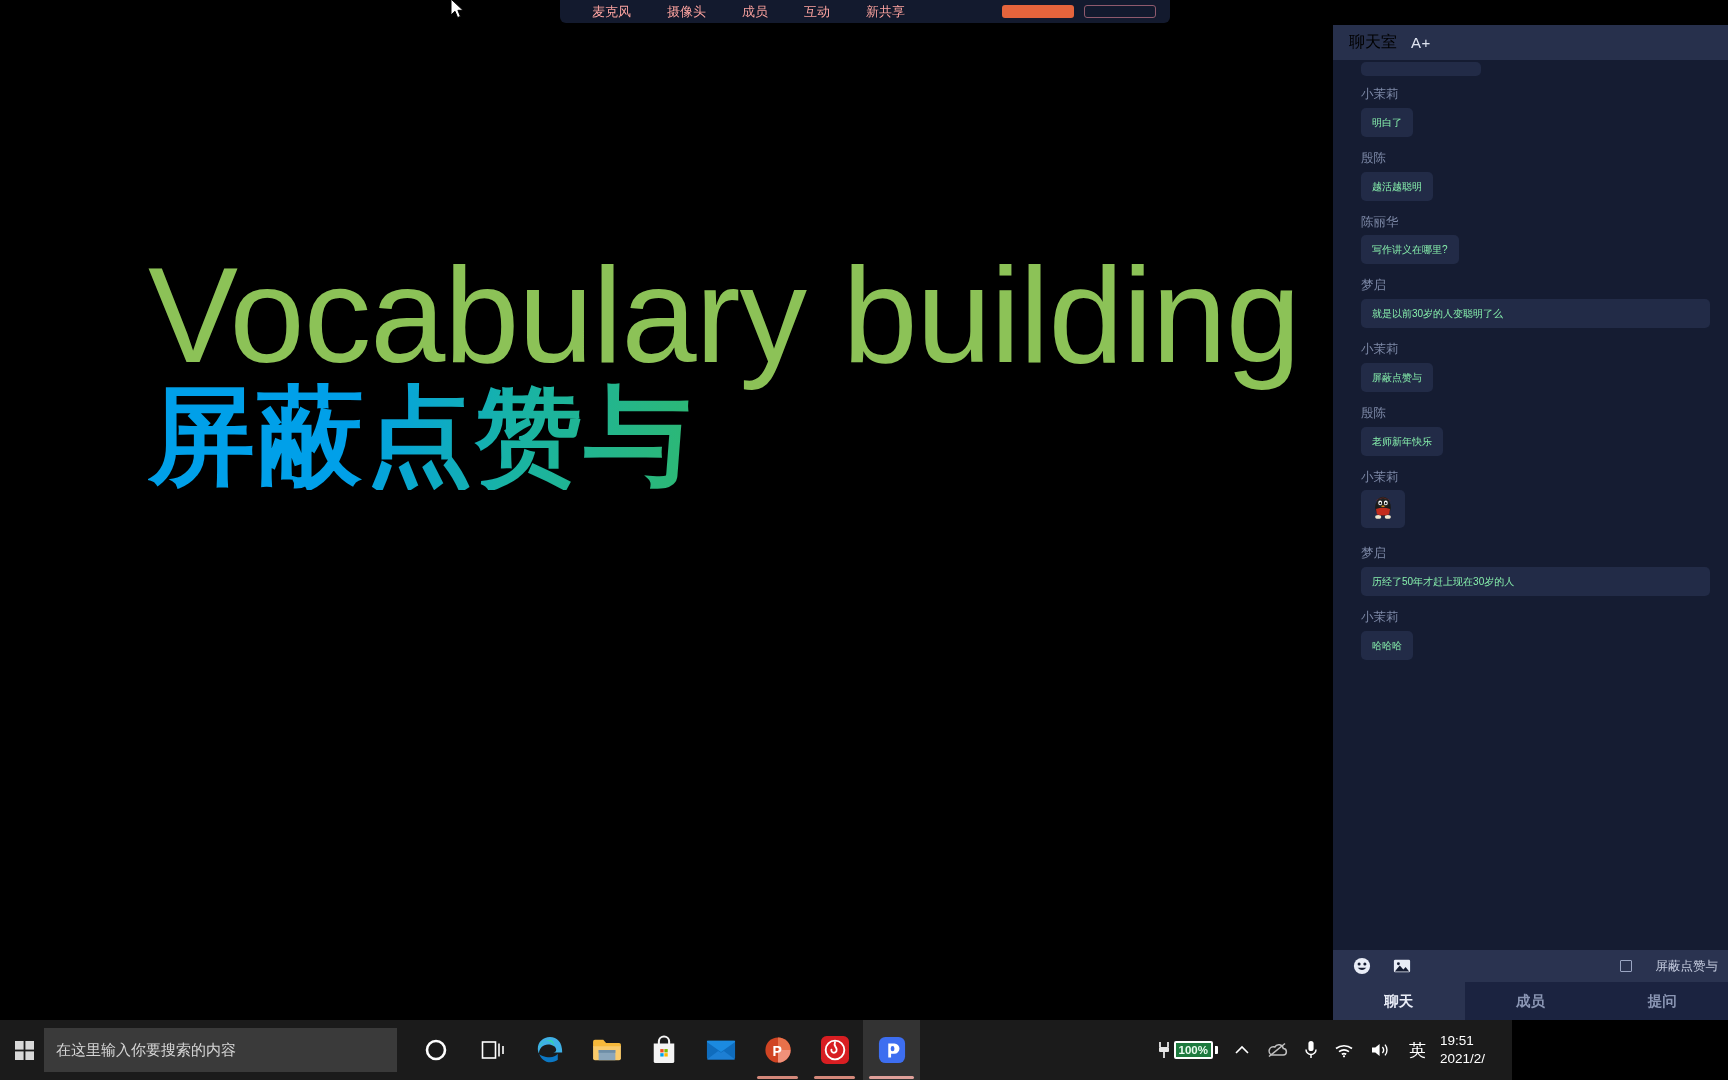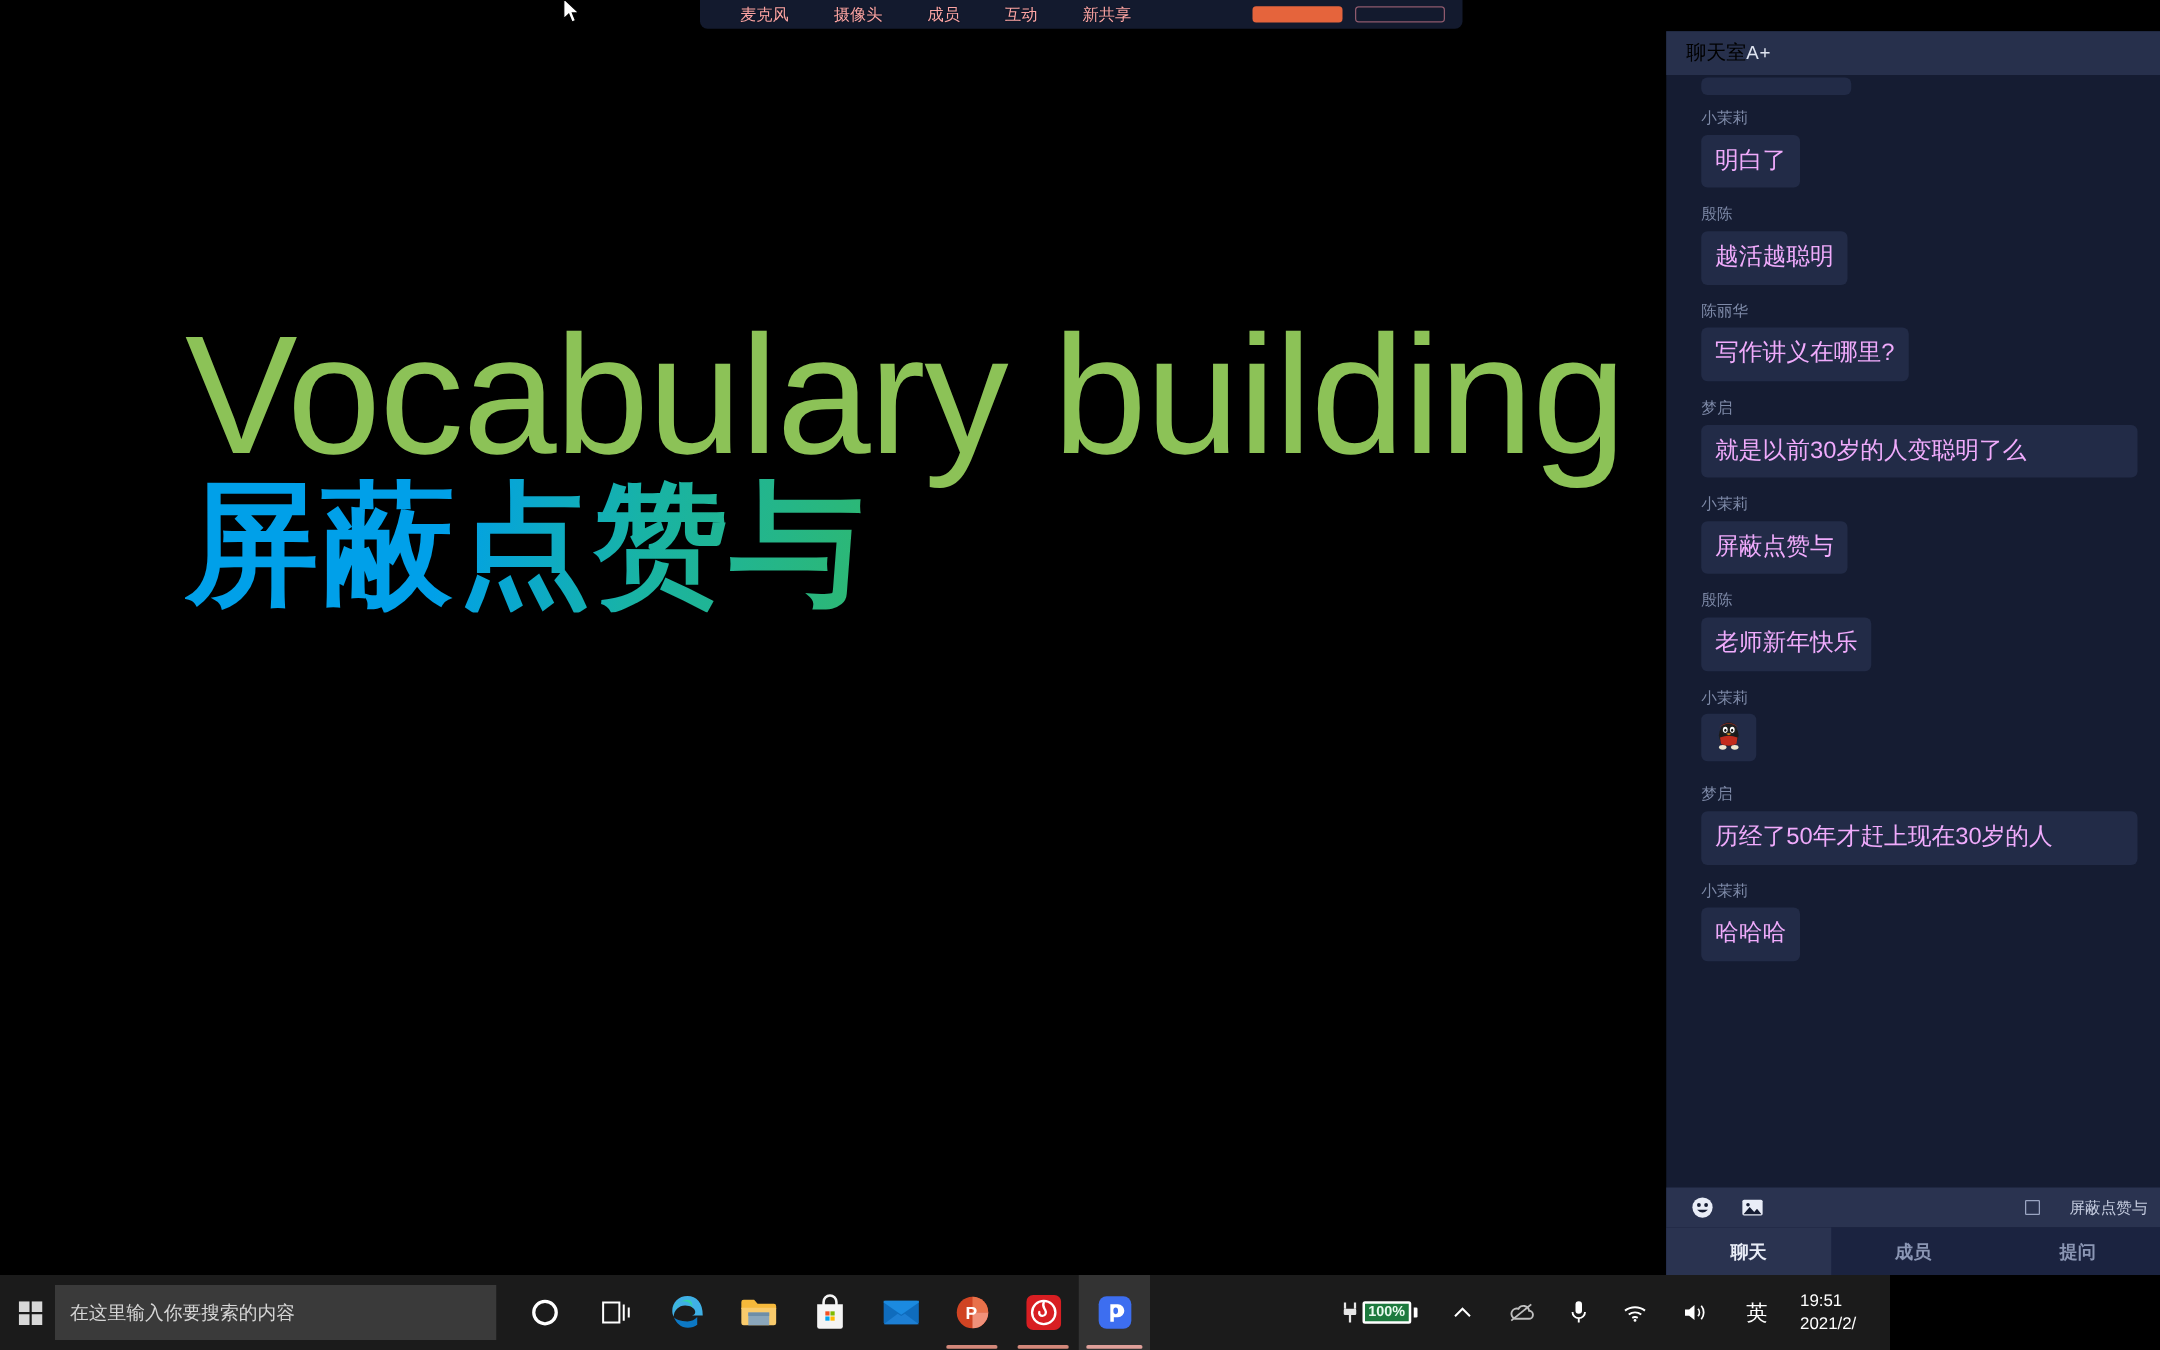--- a/index.html
+++ b/index.html
@@ -57,41 +57,41 @@
   
   .chat {
     position:absolute; left:1333px; top:25px;
     width:395px; height:995px;
     background:#151c32;
     display:flex; flex-direction:column;
     z-index:30;
   }
   .chat-header {
     height:35px; background:#27304c;
-    display:flex; align-items:center; padding:0 16px 0 16px; gap:0; flex:0 0 auto;
+    display:flex; align-items:center; padding:0 16px 0 16px; gap:14px; flex:0 0 auto;
   }
   .chat-header-size { color:#dfe4f0; font-size:15px; letter-spacing:.5px; }
 
   .chat-scroll {
     flex:1 1 auto; position:relative; overflow:hidden;
     padding:2px 18px 8px 16px;
   }
   .clipped-top {
     height:14px; width:120px; margin-left:12px;
     background:#222b47; border-radius:5px; margin-bottom:12px;
   }
   .msg { margin-bottom:15px; }
   .msg-author {
     color:#7e8aa8; font-size:12.5px; margin:0 0 6px 12px; line-height:1.1;
   }
   .msg-bubble {
     display:inline-block; max-width:100%;
     background:#222b47; border-radius:5px;
     padding:7px 11px;
-    color:#f0abfc; font-size:19px; line-height:1.5;
+    color:#86efac; font-size:10px; line-height:1.5;
     margin-left:12px; word-break:break-word;
   }
   .msg-bubble.wide { display:block; }
   .msg-bubble.sticker { padding:5px 8px; }
   .sticker-img { width:28px; height:28px; display:block; }
 
   .chat-tools {
     flex:0 0 auto; height:32px; background:#2a3350;
     display:flex; align-items:center; padding:0 10px 0 20px; gap:22px;
   }
@@ -151,21 +151,21 @@
   }
   .tb-ic.running::after {
     content:""; position:absolute; left:8px; right:8px; bottom:1px;
     height:3px; background:#d4887a; border-radius:2px;
   }
   .tb-ic.active { background:#333; }
   .tb-ic.active::after {
     content:""; position:absolute; left:6px; right:6px; bottom:1px;
     height:3px; background:#e0a09a; border-radius:2px;
   }
-  .tray { margin-left:auto; display:flex; align-items:center; gap:12px; height:60px; padding-right:0; }
+  .tray { margin-left:auto; display:flex; align-items:center; gap:0; height:60px; padding-right:0; }
   .tray-ic {
     height:60px; display:flex; align-items:center; justify-content:center;
     padding:0 8px; cursor:pointer;
   }
   .batt { display:flex; align-items:center; gap:2px; }
   .batt-body {
     border:2px solid #ffffff; border-radius:2px; background:#1d7a3e;
     color:#e9fbef; font-size:11.5px; font-weight:bold;
     padding:1px 3px; line-height:1.05;
   }

